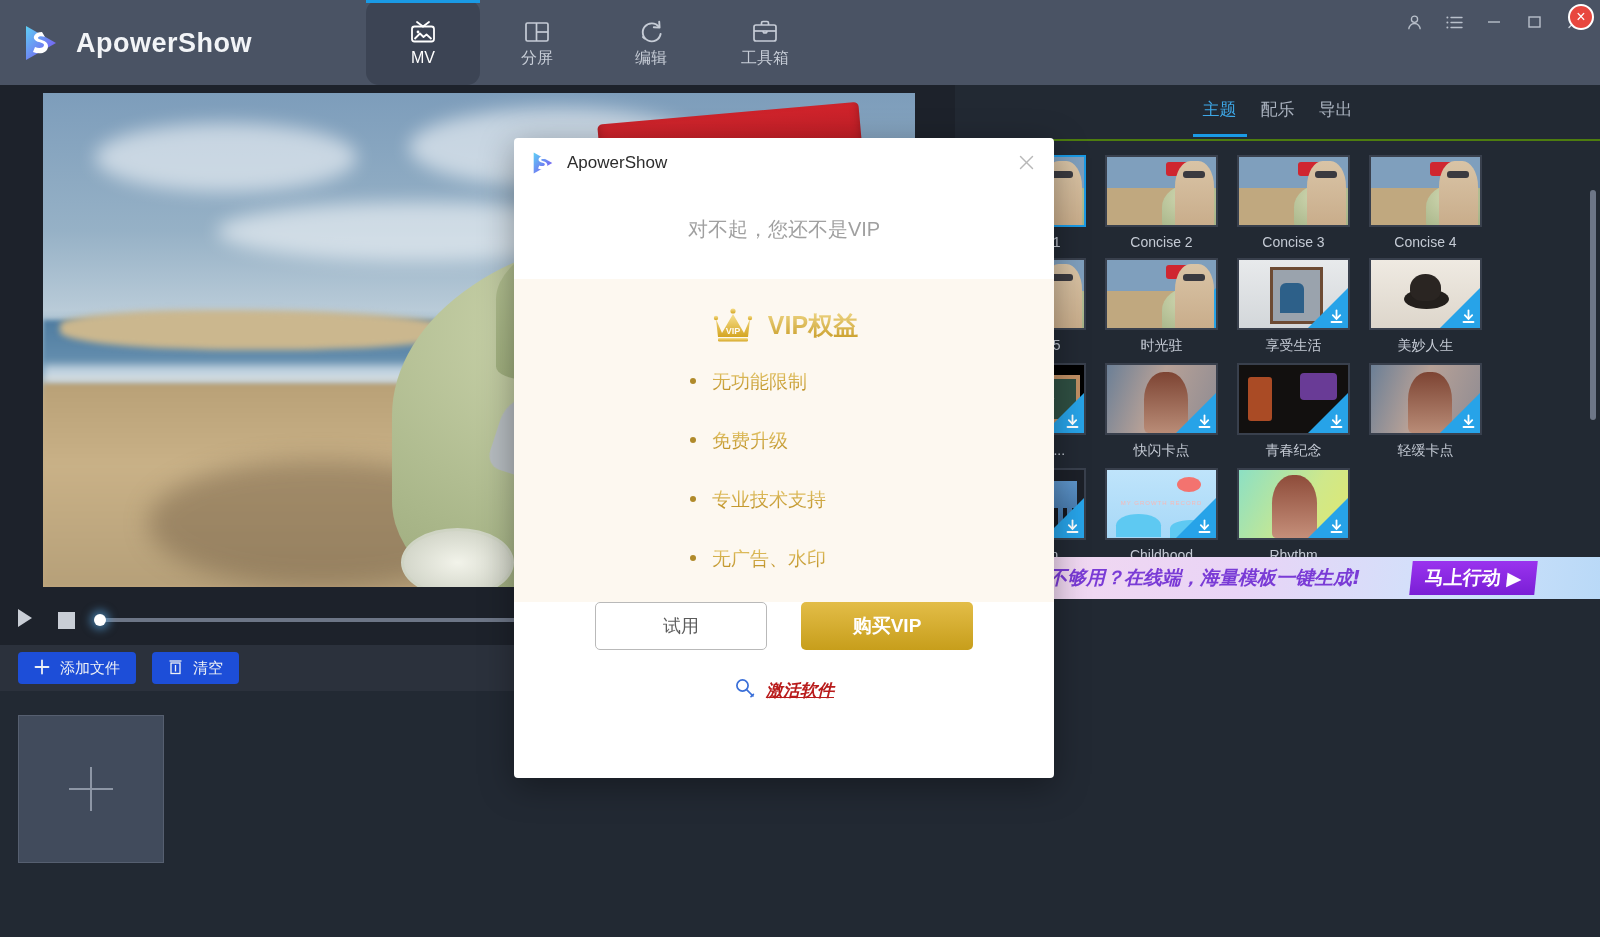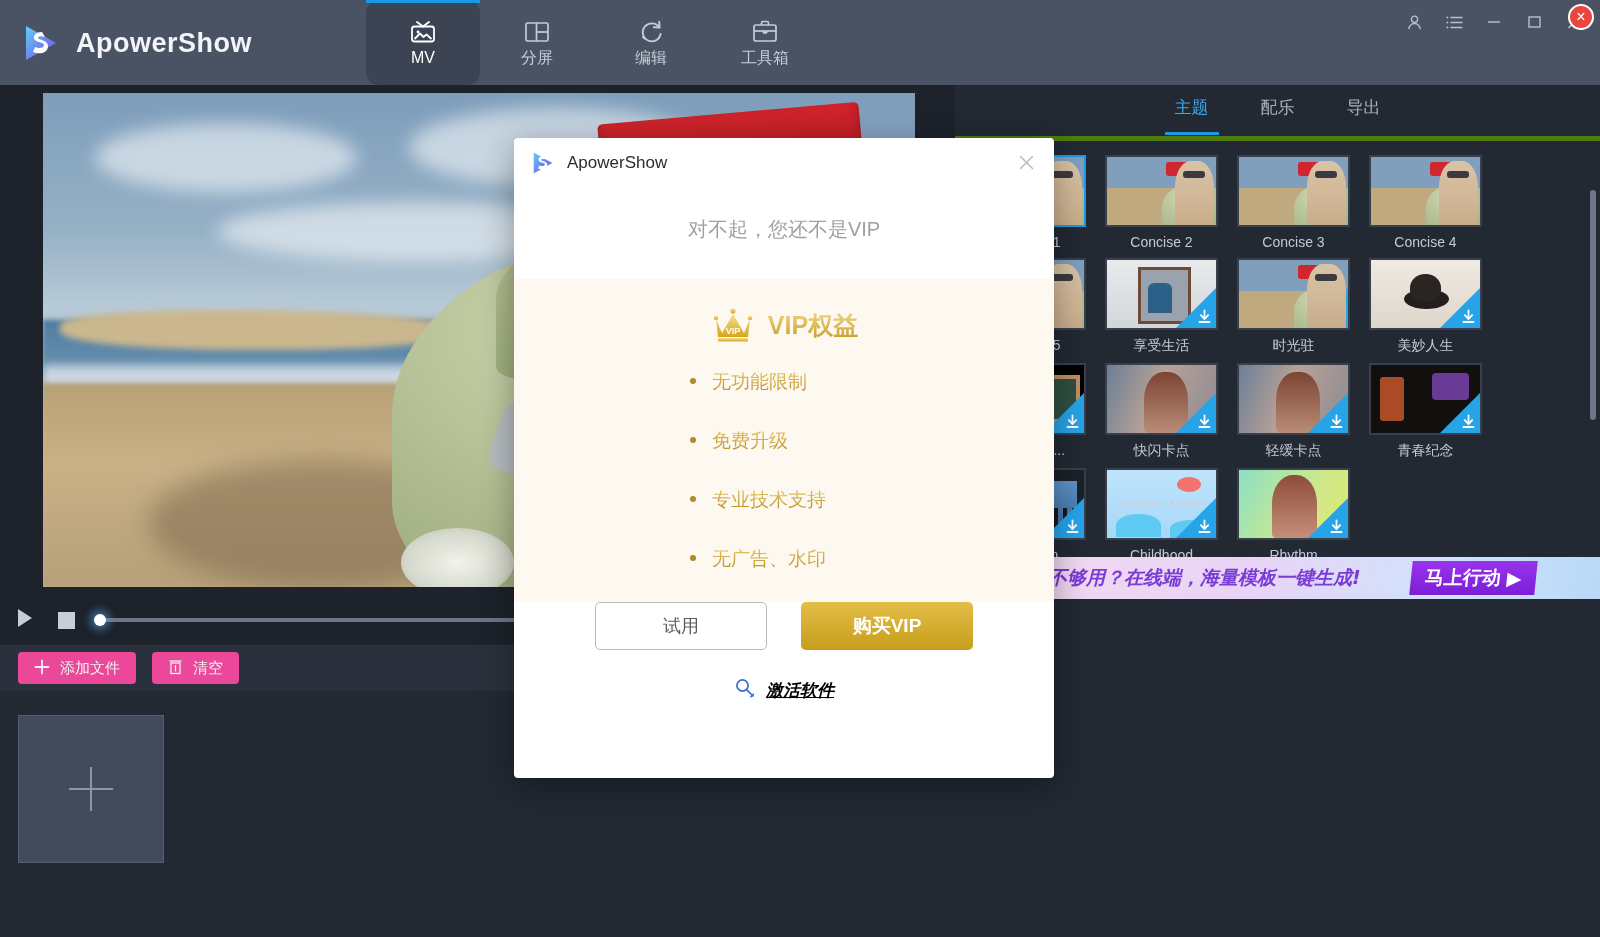--- a/index.html
+++ b/index.html
@@ -98,37 +98,37 @@
     position: absolute; left: -5px; top: -4px; width: 12px; height: 12px; border-radius: 50%;
     background: #fff; box-shadow: 0 0 8px 4px rgba(90,170,230,.55); cursor: pointer;
   }
 
   
   .toolbar {
     position: absolute; left: 0; top: 645px; width: 955px; height: 46px;
     background: #2b313c; display: flex; align-items: center; padding-left: 18px; gap: 16px;
   }
   .tbtn {
-    height: 32px; padding: 0 16px; border-radius: 4px; background: #ec4899; color: #eef1f5;
+    height: 32px; padding: 0 16px; border-radius: 4px; background: #1d4ed8; color: #eef1f5;
     display: flex; align-items: center; gap: 10px; font-size: 15px; cursor: pointer;
   }
 
   
   .tray { position: absolute; left: 0; top: 691px; width: 955px; height: 246px; background: #222933; }
   .tray-add {
     position: absolute; left: 18px; top: 24px; width: 146px; height: 148px;
     background: #414b5c; border: 1px solid #565f70; cursor: pointer;
     display: flex; align-items: center; justify-content: center;
   }
   .plus-v { position: absolute; width: 2px; height: 44px; background: #8d96a5; }
   .plus-h { position: absolute; width: 44px; height: 2px; background: #8d96a5; }
 
   
   .rpanel { position: absolute; left: 955px; top: 85px; width: 645px; height: 852px; background: #222933; }
-  .rtabs { height: 56px; display: flex; align-items: center; justify-content: center; gap: 52px; border-bottom: 5px solid #4d7c0f; }
+  .rtabs { height: 56px; display: flex; align-items: center; justify-content: center; gap: 24px; border-bottom: 2px solid #4d7c0f; }
   .rtab { font-size: 17px; color: #aab2bf; cursor: pointer; position: relative; padding-bottom: 16px; padding-top: 10px; }
   .rtab.active { color: #3ea8e8; }
   .rtab.active::after { content: ""; position: absolute; left: -10px; right: -10px; bottom: 0; height: 3px; background: #1a9ae5; }
 
   .grid { padding: 14px 0 0 18px; display: flex; flex-wrap: wrap; gap: 0 19px; }
   .cell { width: 113px; margin-bottom: 8px; cursor: pointer; }
   .thumb {
     position: relative; width: 113px; height: 72px; overflow: hidden; background: #39404d;
     border: 2px solid transparent;
   }
@@ -234,21 +234,21 @@
   .btn-trial {
     width: 172px; height: 48px; border: 1px solid #b9b9b9; border-radius: 5px; background: #fff;
     color: #5c5c5c; font-size: 18px; cursor: pointer; font-family: inherit;
   }
   .btn-buy {
     width: 172px; height: 48px; border: 0; border-radius: 5px;
     background: linear-gradient(#e6c14f, #ccа020); background: linear-gradient(#e3bd48, #c79e1b);
     color: #fff; font-size: 19px; font-weight: bold; cursor: pointer; font-family: inherit;
   }
   .activate { display: flex; align-items: center; justify-content: center; gap: 10px; margin-top: 27px; cursor: pointer; }
-  .activate .lbl { color: #000000; font-size: 17px; font-weight: bold; font-style: italic; text-decoration: underline; }
+  .activate .lbl { color: #b91c1c; font-size: 17px; font-weight: bold; font-style: italic; text-decoration: underline; }
 </style>
 </head>
 <body>
 
 <div id="app">
 
   <div class="titlebar">
 
     <div class="brand">
       <span class="brand-logo">
@@ -461,48 +461,48 @@
           <div class="thumb">
             <div class="t-car">
               <span class="mini-cooler"></span>
               <span class="mini-girl"></span>
             </div>
           </div>
           <div class="clabel">Concise 5</div>
         </div>
         <div class="cell">
           <div class="thumb">
-            <div class="t-window"></div>
-            <div class="dl-badge">
-              <span class="corner"></span>
-              <svg width="15" height="15" viewBox="0 0 15 15" stroke="#fff" stroke-width="1.8" fill="none" stroke-linecap="round">
-                <line x1="7.5" y1="1.5" x2="7.5" y2="9.5"></line>
-                <path d="M3.8 6.2 L7.5 10 L11.2 6.2"></path>
-                <line x1="2.5" y1="13" x2="12.5" y2="13"></line>
-              </svg>
-            </div>
-          </div>
-          <div class="clabel">享受生活</div>
-        </div>
-        <div class="cell">
-          <div class="thumb">
             <div class="t-car">
               <span class="mini-cooler"></span>
               <span class="mini-girl"></span>
             </div>
             <div class="dl-badge">
               <span class="corner"></span>
               <svg width="15" height="15" viewBox="0 0 15 15" stroke="#fff" stroke-width="1.8" fill="none" stroke-linecap="round">
                 <line x1="7.5" y1="1.5" x2="7.5" y2="9.5"></line>
                 <path d="M3.8 6.2 L7.5 10 L11.2 6.2"></path>
                 <line x1="2.5" y1="13" x2="12.5" y2="13"></line>
               </svg>
             </div>
           </div>
           <div class="clabel">时光驻</div>
+        </div>
+        <div class="cell">
+          <div class="thumb">
+            <div class="t-window"></div>
+            <div class="dl-badge">
+              <span class="corner"></span>
+              <svg width="15" height="15" viewBox="0 0 15 15" stroke="#fff" stroke-width="1.8" fill="none" stroke-linecap="round">
+                <line x1="7.5" y1="1.5" x2="7.5" y2="9.5"></line>
+                <path d="M3.8 6.2 L7.5 10 L11.2 6.2"></path>
+                <line x1="2.5" y1="13" x2="12.5" y2="13"></line>
+              </svg>
+            </div>
+          </div>
+          <div class="clabel">享受生活</div>
         </div>
         <div class="cell">
           <div class="thumb">
             <div class="t-hat"></div>
             <div class="dl-badge">
               <span class="corner"></span>
               <svg width="15" height="15" viewBox="0 0 15 15" stroke="#fff" stroke-width="1.8" fill="none" stroke-linecap="round">
                 <line x1="7.5" y1="1.5" x2="7.5" y2="9.5"></line>
                 <path d="M3.8 6.2 L7.5 10 L11.2 6.2"></path>
                 <line x1="2.5" y1="13" x2="12.5" y2="13"></line>
@@ -538,45 +538,45 @@
                 <line x1="7.5" y1="1.5" x2="7.5" y2="9.5"></line>
                 <path d="M3.8 6.2 L7.5 10 L11.2 6.2"></path>
                 <line x1="2.5" y1="13" x2="12.5" y2="13"></line>
               </svg>
             </div>
           </div>
           <div class="clabel">快闪卡点</div>
         </div>
         <div class="cell">
           <div class="thumb">
+            <div class="t-dark"></div>
+            <div class="dl-badge">
+              <span class="corner"></span>
+              <svg width="15" height="15" viewBox="0 0 15 15" stroke="#fff" stroke-width="1.8" fill="none" stroke-linecap="round">
+                <line x1="7.5" y1="1.5" x2="7.5" y2="9.5"></line>
+                <path d="M3.8 6.2 L7.5 10 L11.2 6.2"></path>
+                <line x1="2.5" y1="13" x2="12.5" y2="13"></line>
+              </svg>
+            </div>
+          </div>
+          <div class="clabel">青春纪念</div>
+        </div>
+        <div class="cell">
+          <div class="thumb">
             <div class="t-girl"></div>
             <div class="dl-badge">
               <span class="corner"></span>
               <svg width="15" height="15" viewBox="0 0 15 15" stroke="#fff" stroke-width="1.8" fill="none" stroke-linecap="round">
                 <line x1="7.5" y1="1.5" x2="7.5" y2="9.5"></line>
                 <path d="M3.8 6.2 L7.5 10 L11.2 6.2"></path>
                 <line x1="2.5" y1="13" x2="12.5" y2="13"></line>
               </svg>
             </div>
           </div>
           <div class="clabel">轻缓卡点</div>
-        </div>
-        <div class="cell">
-          <div class="thumb">
-            <div class="t-dark"></div>
-            <div class="dl-badge">
-              <span class="corner"></span>
-              <svg width="15" height="15" viewBox="0 0 15 15" stroke="#fff" stroke-width="1.8" fill="none" stroke-linecap="round">
-                <line x1="7.5" y1="1.5" x2="7.5" y2="9.5"></line>
-                <path d="M3.8 6.2 L7.5 10 L11.2 6.2"></path>
-                <line x1="2.5" y1="13" x2="12.5" y2="13"></line>
-              </svg>
-            </div>
-          </div>
-          <div class="clabel">青春纪念</div>
         </div>
         <div class="cell">
           <div class="thumb">
             <div class="t-grad">
               <div class="photo"></div>
             </div>
             <div class="dl-badge">
               <span class="corner"></span>
               <svg width="15" height="15" viewBox="0 0 15 15" stroke="#fff" stroke-width="1.8" fill="none" stroke-linecap="round">
                 <line x1="7.5" y1="1.5" x2="7.5" y2="9.5"></line>

